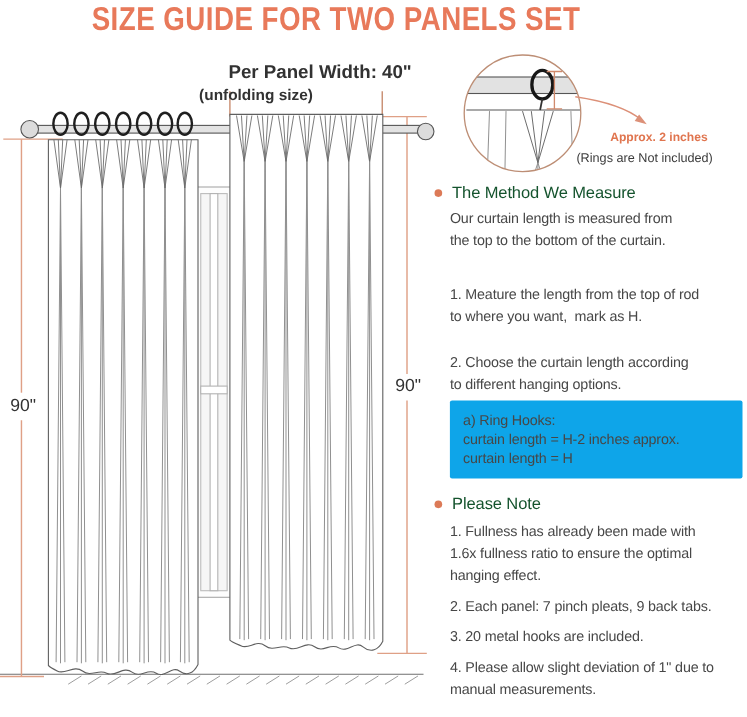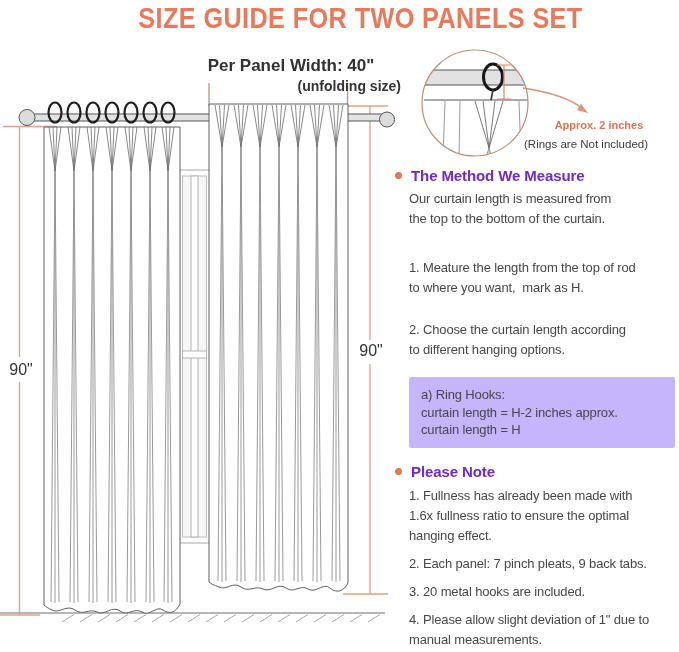--- a/index.html
+++ b/index.html
@@ -1,43 +1,43 @@
 <!DOCTYPE html>
 <html><head>
 <meta charset="utf-8">
 <style>
   html,body{margin:0;padding:0;}
   body{
     width:679px;height:652px;position:relative;overflow:hidden;
     background:#ffffff;font-family:"Liberation Sans",sans-serif;color:#3b3b3b;
   }
-  .title-wrap{position:absolute;top:1px;left:17px;right:0;text-align:center;padding-left:24px;}
+  .title-wrap{position:absolute;top:1px;left:17px;right:0;text-align:left;padding-left:24px;}
   .title{
     display:inline-block;font-size:30px;font-weight:bold;color:#E8795A;
     letter-spacing:.5px;transform:scaleX(.84);transform-origin:center;white-space:nowrap;
   }
   svg.drawing{position:absolute;left:0;top:0;pointer-events:none;}
   .lbl{position:absolute;color:#323232;}
   .lbl-width{left:181px;top:56px;width:220px;text-align:center;font-size:17px;font-weight:bold;}
-  .lbl-width-sub{left:181px;top:78px;width:220px;text-align:right;font-size:14px;font-weight:bold;}
+  .lbl-width-sub{left:181px;top:78px;width:220px;text-align:left;font-size:14px;font-weight:bold;}
   .lbl-90{font-size:16px;background:#fff;text-align:center;}
   .lbl-90-left{left:5px;top:361px;width:32px;}
   .lbl-90-right{left:355px;top:342px;width:32px;}
   .lbl-approx{left:524px;top:119px;width:150px;text-align:center;font-size:11px;font-weight:bold;color:#E0754F;}
   .lbl-rings{left:524px;top:138px;width:150px;text-align:left;font-size:11.5px;color:#3b3b3b;}
   .col{position:absolute;left:392px;top:166px;width:285px;font-size:13px;letter-spacing:-.15px;}
   .sec-head{display:flex;align-items:flex-start;padding-left:3px;}
   .dot{width:7px;height:7px;border-radius:50%;background:#DC7A57;margin-top:6px;margin-right:9px;flex:0 0 auto;}
-  .sec-head h3{margin:0;font-size:15px;line-height:19px;font-weight:bold;color:#6d28d9;letter-spacing:-.1px;}
+  .sec-head h3{margin:0;font-size:15px;line-height:19px;font-weight:normal;color:#14532d;letter-spacing:-.1px;}
   .col p{margin:0 0 0 17px;white-space:pre-wrap;color:#474747;line-height:1.5;}
   .sec1 p{margin-top:4px;}
   .sec1{margin-bottom:30px;}
   .sec2 p{margin-top:23px;}
   .opt-box{
-    margin:18px 2px 0 17px;background:#c4b5fd;border-radius:2px;
+    margin:5px 2px 0 17px;background:#0ea5e9;border-radius:2px;
     padding:9px 12px;line-height:17.5px;color:#474747;
   }
   .opt-box p{margin:0;white-space:pre-wrap;line-height:17.5px;}
   .sec3{margin-top:14px;}
   .sec3 p{margin-top:5px;line-height:20px;}
   .sec3 p + p{margin-top:8px;}
 </style>
 </head>
 <body>
 

